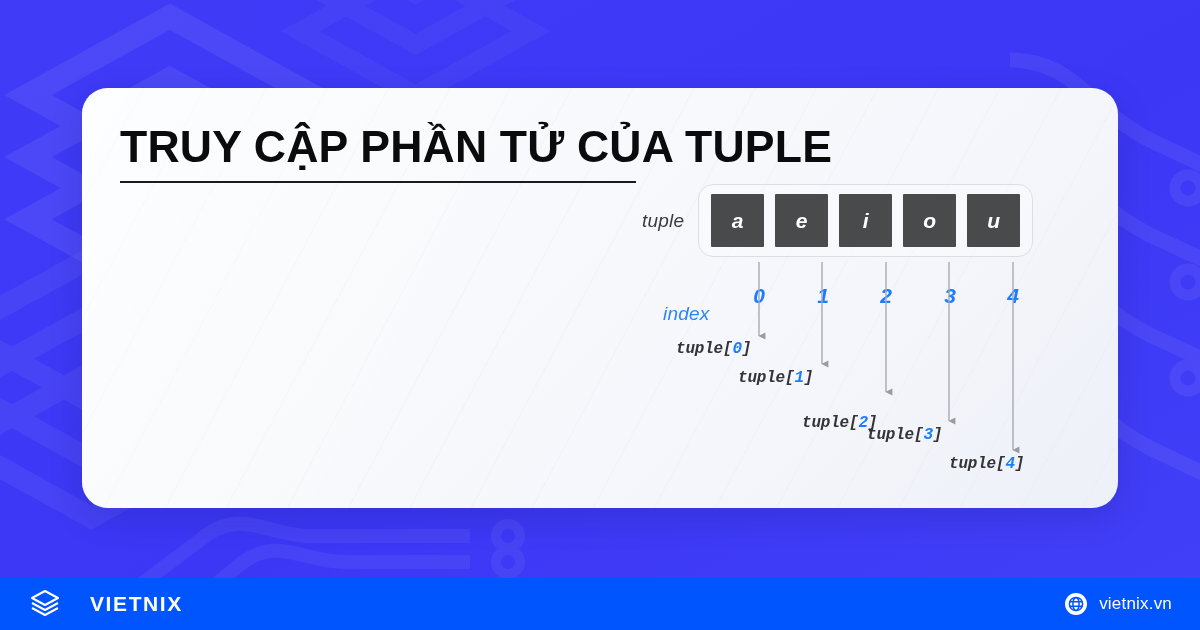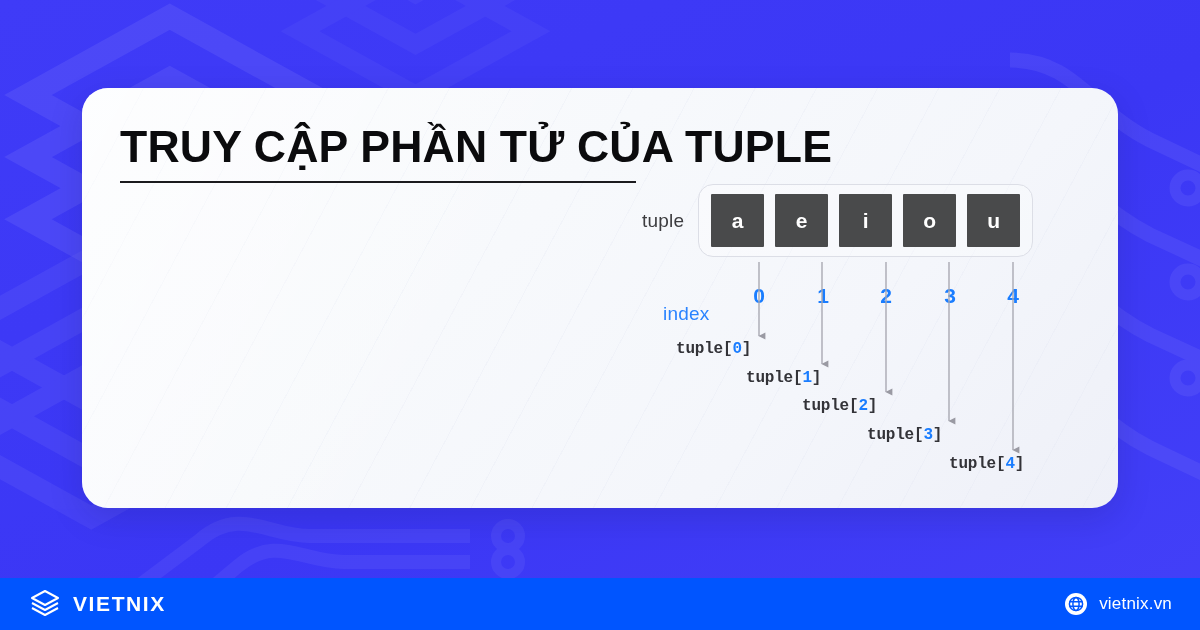--- a/index.html
+++ b/index.html
@@ -91,20 +91,21 @@
     hyphens: none;
   }
 
   
   .diagram {
     position: absolute;
     left: 560px;
     top: 96px;
     width: 448px;
     height: 320px;
+    font-style: italic;
   }
 
   .tuple-row {
     position: absolute;
     left: 0;
     top: 0;
     display: flex;
     align-items: center;
   }
 
@@ -200,21 +201,21 @@
     background: #0055FF;
     display: flex;
     align-items: center;
     justify-content: space-between;
     padding: 0 28px;
   }
 
   .brand {
     display: flex;
     align-items: center;
-    gap: 11px;
+    gap: 28px;
   }
 
   .brand-name {
     color: #FFFFFF;
     font-size: 21px;
     font-weight: bold;
     letter-spacing: 1.6px;
   }
 
   .site {
@@ -318,23 +319,23 @@
         <path d="M117,78 L117,152"></path>
         <path d="M180,78 L180,180"></path>
         <path d="M244,78 L244,208"></path>
         <path d="M307,78 L307,237"></path>
         <path d="M371,78 L371,266"></path>
       </g>
     </svg>
 
     <div class="access-label" style="left:34px;  top:156px;"><span>tuple</span><span class="brk">[</span><span class="idx">0</span><span class="brk">]</span></div>
 
-    <div class="access-label" style="left:104px;  top:185px;"><span>tuple</span><span class="brk">[</span><span class="idx">1</span><span class="brk">]</span></div>
-
-    <div class="access-label" style="left:160px; top:213px;"><span>tuple</span><span class="brk">[</span><span class="idx">2</span><span class="brk">]</span></div>
+    <div class="access-label" style="left:96px;  top:185px;"><span>tuple</span><span class="brk">[</span><span class="idx">1</span><span class="brk">]</span></div>
+
+    <div class="access-label" style="left:160px; top:230px;"><span>tuple</span><span class="brk">[</span><span class="idx">2</span><span class="brk">]</span></div>
 
     <div class="access-label" style="left:225px; top:242px;"><span>tuple</span><span class="brk">[</span><span class="idx">3</span><span class="brk">]</span></div>
 
     <div class="access-label" style="left:307px; top:271px;"><span>tuple</span><span class="brk">[</span><span class="idx">4</span><span class="brk">]</span></div>
 
   </div>
 </div>
 
 <div class="footer">
 

